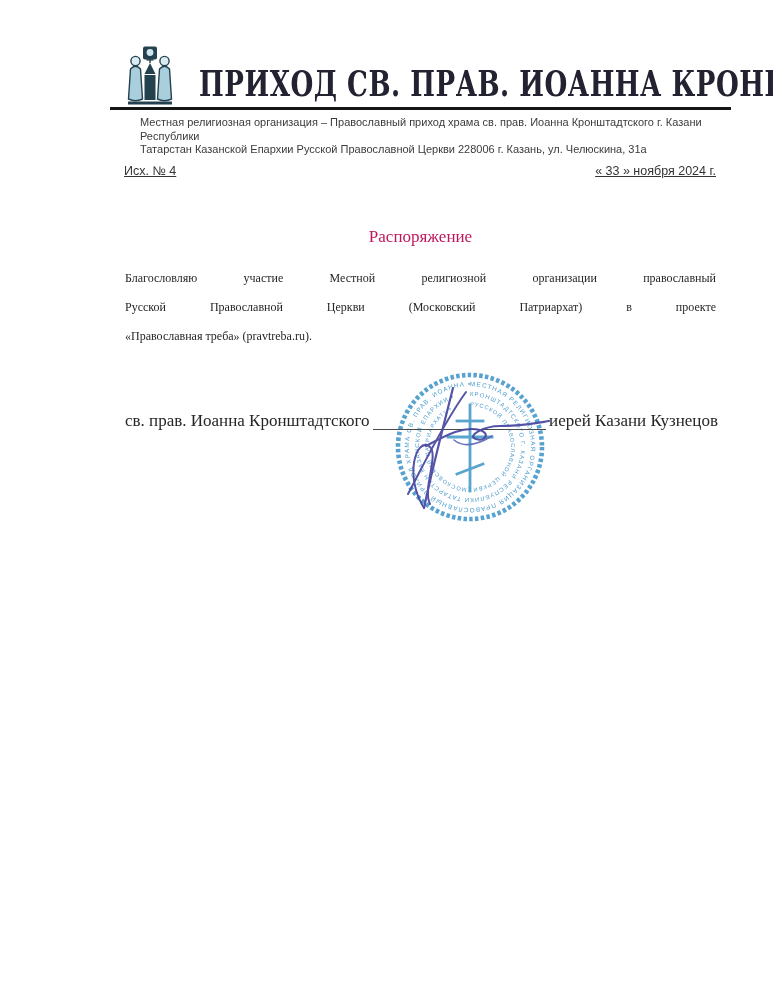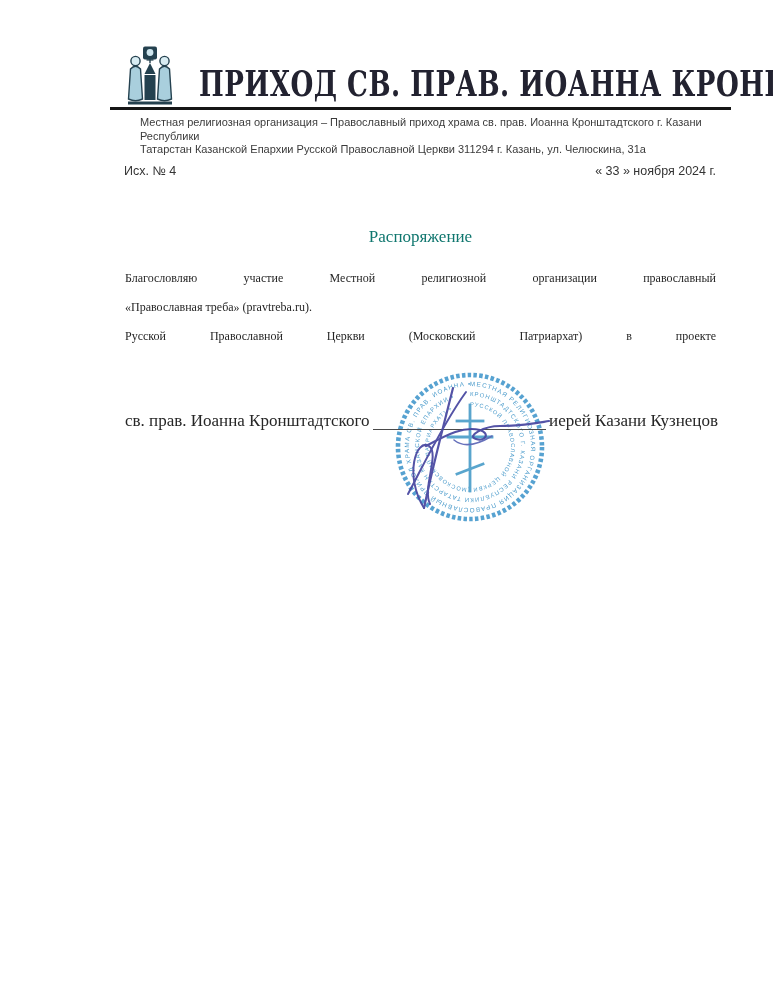--- a/index.html
+++ b/index.html
@@ -21,26 +21,26 @@
   }
   .rule{position:absolute;left:110px;top:107px;width:621px;height:3px;background:#161616;}
   .address{
     position:absolute;left:140px;top:116px;width:606px;
     font-family:"Liberation Sans",sans-serif;font-size:11px;line-height:13.5px;color:#3b3b3b;
   }
   
   .ref-row{
     position:absolute;left:124px;top:164px;width:592px;
     display:flex;justify-content:space-between;
-    font-family:"Liberation Sans",sans-serif;font-size:12.5px;color:#343434;
+    font-family:"Liberation Sans",sans-serif;font-size:12.5px;color:#343434;text-decoration:underline;
   }
   
   .doc-title{
     position:absolute;left:125px;top:227px;width:591px;
-    text-align:center;font-size:17px;color:#0f766e;
+    text-align:center;font-size:17px;color:#be185d;
   }
   .body-par{position:absolute;left:125px;top:264px;width:591px;font-size:12px;line-height:29px;}
   .body-line{text-align:justify;text-align-last:justify;}
   .body-line.last{text-align:left;text-align-last:left;}
   
   .sig-block{position:absolute;left:125px;top:406px;width:593px;font-size:17px;line-height:29px;z-index:2;}
   .sig-row{display:flex;align-items:flex-start;}
   .sig-fill-line{flex:1;border-bottom:1.3px solid #4a4a4a;align-self:flex-end;margin:0 3px 5px 3px;height:1px;}
   
   .seal{position:absolute;left:391px;top:368px;width:158px;height:158px;z-index:1;opacity:.93;}
@@ -74,34 +74,34 @@
   </svg>
 
   <div class="masthead">
     <span class="masthead-title">ПРИХОД СВ. ПРАВ. ИОАННА КРОНШТАДТСКОГО</span>
   </div>
 
   <div class="rule"></div>
 
   <div class="address">
     <div>Местная религиозная организация – Православный приход храма св. прав. Иоанна Кронштадтского г. Казани Республики</div>
-    <div>Татарстан Казанской Епархии Русской Православной Церкви 311294 г. Казань, ул. Челюскина, 31а</div>
+    <div>Татарстан Казанской Епархии Русской Православной Церкви 228006 г. Казань, ул. Челюскина, 31а</div>
   </div>
 
   <div class="ref-row">
     <span>Исх. № 4</span>
     <span>« 33 » ноября 2024 г.</span>
   </div>
 
   <div class="doc-title">Распоряжение</div>
 
   <div class="body-par">
     <div class="body-line">Благословляю участие Местной религиозной организации православный</div>
+    <div class="body-line">Русской Православной Церкви (Московский Патриархат) в проекте</div>
     <div class="body-line last">«Православная треба» (pravtreba.ru).</div>
-    <div class="body-line">Русской Православной Церкви (Московский Патриархат) в проекте</div>
   </div>
 
   <div class="sig-block">
     <div class="sig-row">
       <span>св. прав. Иоанна Кронштадтского</span>
       <span class="sig-fill-line"></span>
       <span>иерей Казани Кузнецов</span>
     </div>
   </div>
 

